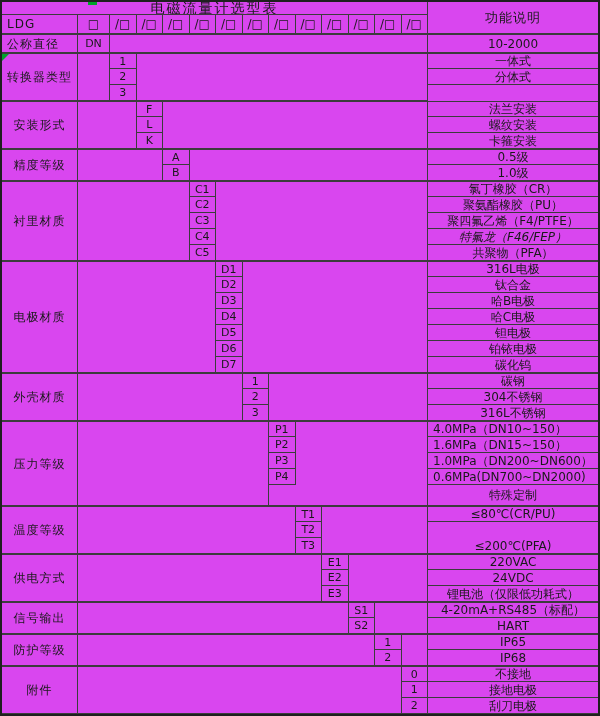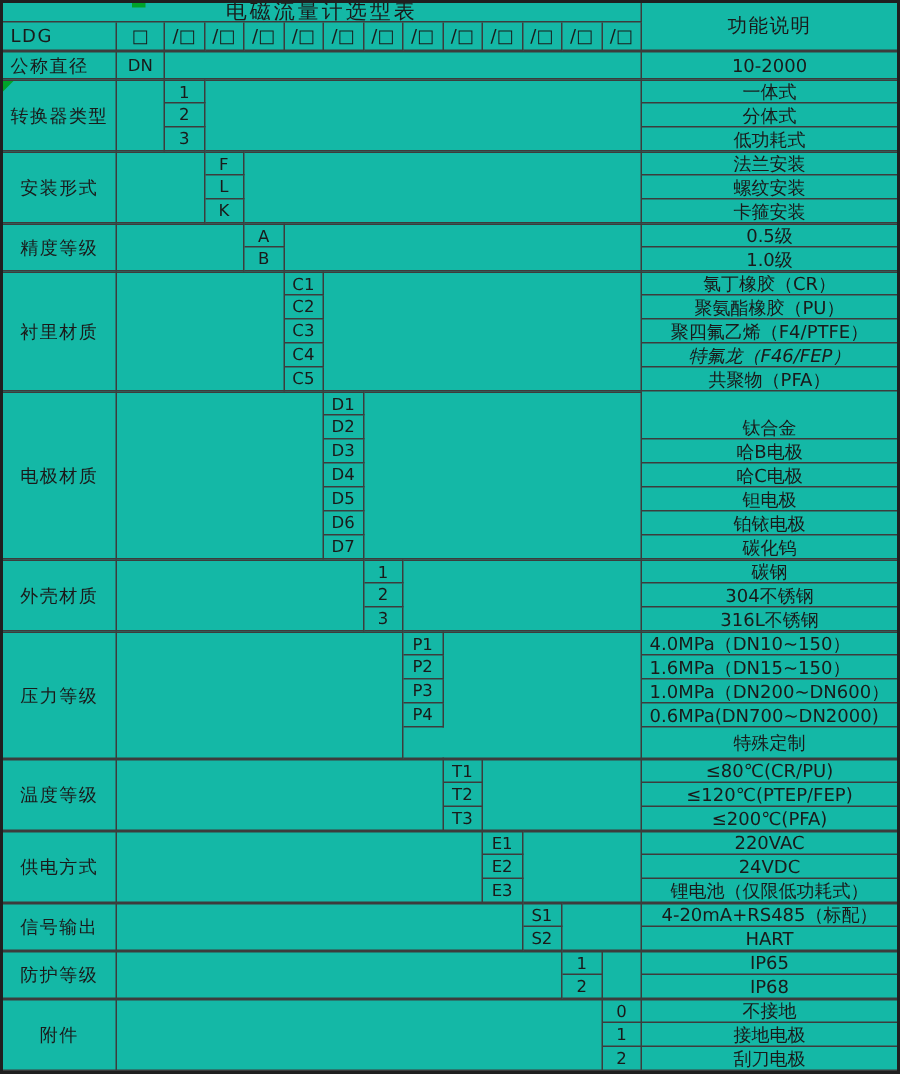--- a/index.html
+++ b/index.html
@@ -6,21 +6,21 @@
   .sheet{
     position:relative;
     width:600px;height:716px;
     box-sizing:border-box;
     border:2px solid #1f1f1f;
     display:grid;
     grid-template-columns:76px 32px repeat(12,1fr) 170px;
     grid-template-rows:13px 19px 19px repeat(41,1fr);
     font-family:"DejaVu Sans",sans-serif;
     color:#1a1a1a;
-    background:#14b8a6;
+    background:#d946ef;
   }
   .cell{
     position:relative;
     display:flex;align-items:center;justify-content:center;
     border-right:1px solid #3c3c3c;
     border-bottom:1px solid #3c3c3c;
     font-size:12px;line-height:1;
     white-space:nowrap;overflow:hidden;
     box-sizing:border-box;
   }
@@ -65,21 +65,20 @@
     <div class="cell bt" style="grid-area: 3 / 3 / 4 / 15;"></div>
     <div class="cell desc last-col bt" style="grid-area: 3 / 15 / 4 / 16;">10-2000</div>
     <div class="cell label bt" style="grid-area: 4 / 1 / 7 / 2;">转换器类型<span class="marker"></span></div>
     <div class="cell bt" style="grid-area: 4 / 2 / 7 / 3;"></div>
     <div class="cell code bt" style="grid-area: 4 / 3 / 5 / 4;">1</div>
     <div class="cell code" style="grid-area: 5 / 3 / 6 / 4;">2</div>
     <div class="cell code" style="grid-area: 6 / 3 / 7 / 4;">3</div>
     <div class="cell bt" style="grid-area: 4 / 4 / 7 / 15;"></div>
     <div class="cell desc last-col bt" style="grid-area: 4 / 15 / 5 / 16;">一体式</div>
     <div class="cell desc last-col" style="grid-area: 5 / 15 / 6 / 16;">分体式</div>
-    <div class="cell desc last-col" style="grid-area: 6 / 15 / 7 / 16;">低功耗式</div>
     <div class="cell label bt" style="grid-area: 7 / 1 / 10 / 2;">安装形式</div>
     <div class="cell bt" style="grid-area: 7 / 2 / 10 / 4;"></div>
     <div class="cell code bt" style="grid-area: 7 / 4 / 8 / 5;">F</div>
     <div class="cell code" style="grid-area: 8 / 4 / 9 / 5;">L</div>
     <div class="cell code" style="grid-area: 9 / 4 / 10 / 5;">K</div>
     <div class="cell bt" style="grid-area: 7 / 5 / 10 / 15;"></div>
     <div class="cell desc last-col bt" style="grid-area: 7 / 15 / 8 / 16;">法兰安装</div>
     <div class="cell desc last-col" style="grid-area: 8 / 15 / 9 / 16;">螺纹安装</div>
     <div class="cell desc last-col" style="grid-area: 9 / 15 / 10 / 16;">卡箍安装</div>
     <div class="cell label bt" style="grid-area: 10 / 1 / 12 / 2;">精度等级</div>
@@ -105,20 +104,21 @@
     <div class="cell label bt" style="grid-area: 17 / 1 / 24 / 2;">电极材质</div>
     <div class="cell bt" style="grid-area: 17 / 2 / 24 / 7;"></div>
     <div class="cell code bt" style="grid-area: 17 / 7 / 18 / 8;">D1</div>
     <div class="cell code" style="grid-area: 18 / 7 / 19 / 8;">D2</div>
     <div class="cell code" style="grid-area: 19 / 7 / 20 / 8;">D3</div>
     <div class="cell code" style="grid-area: 20 / 7 / 21 / 8;">D4</div>
     <div class="cell code" style="grid-area: 21 / 7 / 22 / 8;">D5</div>
     <div class="cell code" style="grid-area: 22 / 7 / 23 / 8;">D6</div>
     <div class="cell code" style="grid-area: 23 / 7 / 24 / 8;">D7</div>
     <div class="cell bt" style="grid-area: 17 / 8 / 24 / 15;"></div>
+    <div class="cell desc last-col bt" style="grid-area: 17 / 15 / 18 / 16;">316L电极</div>
     <div class="cell desc last-col" style="grid-area: 18 / 15 / 19 / 16;">钛合金</div>
     <div class="cell desc last-col" style="grid-area: 20 / 15 / 21 / 16;">哈C电极</div>
     <div class="cell desc last-col" style="grid-area: 19 / 15 / 20 / 16;">哈B电极</div>
     <div class="cell desc last-col" style="grid-area: 21 / 15 / 22 / 16;">钽电极</div>
     <div class="cell desc last-col" style="grid-area: 22 / 15 / 23 / 16;">铂铱电极</div>
     <div class="cell desc last-col" style="grid-area: 23 / 15 / 24 / 16;">碳化钨</div>
     <div class="cell label bt" style="grid-area: 24 / 1 / 27 / 2;">外壳材质</div>
     <div class="cell bt" style="grid-area: 24 / 2 / 27 / 8;"></div>
     <div class="cell code bt" style="grid-area: 24 / 8 / 25 / 9;">1</div>
     <div class="cell code" style="grid-area: 25 / 8 / 26 / 9;">2</div>
@@ -140,21 +140,20 @@
     <div class="cell desc last-col align-left" style="grid-area: 29 / 15 / 30 / 16;">1.0MPa（DN200~DN600）</div>
     <div class="cell desc last-col align-left" style="grid-area: 30 / 15 / 31 / 16;">0.6MPa(DN700~DN2000)</div>
     <div class="cell desc last-col" style="grid-area: 31 / 15 / 32 / 16;">特殊定制</div>
     <div class="cell label bt" style="grid-area: 32 / 1 / 35 / 2;">温度等级</div>
     <div class="cell bt" style="grid-area: 32 / 2 / 35 / 10;"></div>
     <div class="cell code bt" style="grid-area: 32 / 10 / 33 / 11;">T1</div>
     <div class="cell code" style="grid-area: 33 / 10 / 34 / 11;">T2</div>
     <div class="cell code" style="grid-area: 34 / 10 / 35 / 11;">T3</div>
     <div class="cell bt" style="grid-area: 32 / 11 / 35 / 15;"></div>
     <div class="cell desc last-col bt" style="grid-area: 32 / 15 / 33 / 16;">≤80℃(CR/PU)</div>
-    <div class="cell desc last-col" style="grid-area: 33 / 15 / 34 / 16;">≤120℃(PTEP/FEP)</div>
     <div class="cell desc last-col" style="grid-area: 34 / 15 / 35 / 16;">≤200℃(PFA)</div>
     <div class="cell label bt" style="grid-area: 35 / 1 / 38 / 2;">供电方式</div>
     <div class="cell bt" style="grid-area: 35 / 2 / 38 / 11;"></div>
     <div class="cell code bt" style="grid-area: 35 / 11 / 36 / 12;">E1</div>
     <div class="cell code" style="grid-area: 36 / 11 / 37 / 12;">E2</div>
     <div class="cell code" style="grid-area: 37 / 11 / 38 / 12;">E3</div>
     <div class="cell bt" style="grid-area: 35 / 12 / 38 / 15;"></div>
     <div class="cell desc last-col bt" style="grid-area: 35 / 15 / 36 / 16;">220VAC</div>
     <div class="cell desc last-col" style="grid-area: 36 / 15 / 37 / 16;">24VDC</div>
     <div class="cell desc last-col" style="grid-area: 37 / 15 / 38 / 16;">锂电池（仅限低功耗式）</div>

